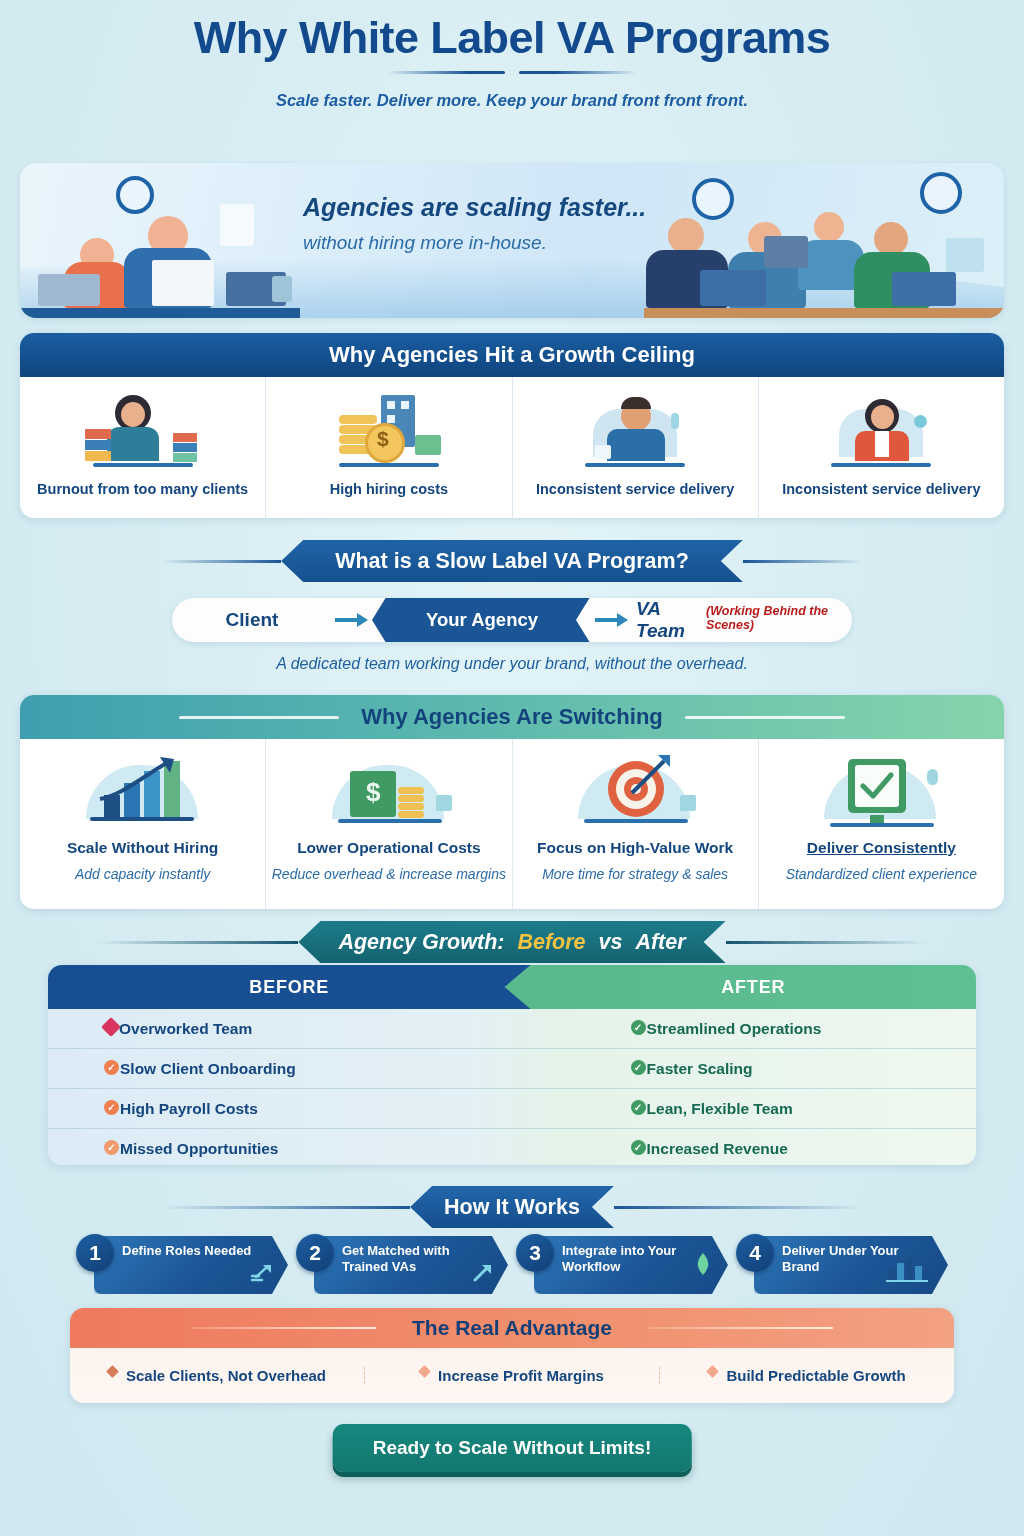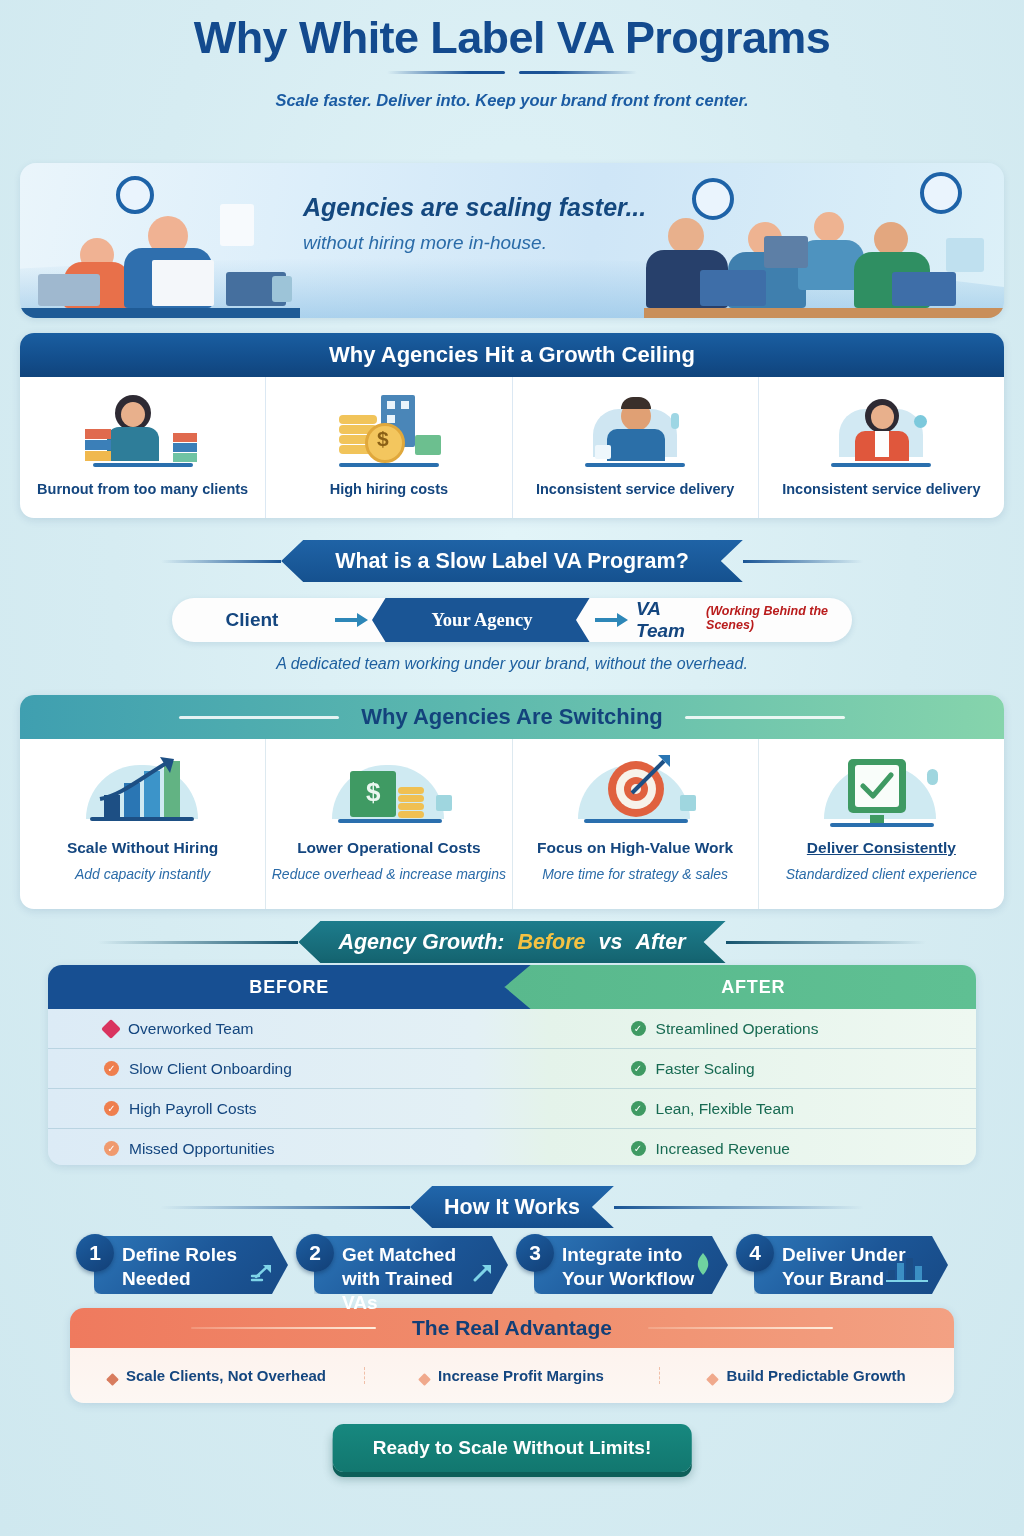--- a/index.html
+++ b/index.html
@@ -73,21 +73,20 @@
     position:absolute;left:172px;top:598px;width:680px;height:44px;border-radius:22px;
     background:#fdfdfd;box-shadow:0 2px 6px rgba(20,70,120,.12);
     display:flex;align-items:center;overflow:hidden;
   }
   .flow .cli{width:160px;text-align:center;font-size:19px;font-weight:bold;color:#14467f;}
   .arw{width:40px;display:flex;align-items:center;justify-content:center;}
   .arw svg{display:block;}
   .flow .agency{
     width:220px;height:52px;background:#1a5595;display:flex;align-items:center;justify-content:center;
     clip-path:polygon(16px 0,100% 0,calc(100% - 16px) 50%,100% 100%,16px 100%,0 50%);
-    font-family:Liberation Serif, serif;
   }
   .flow .agency span{color:#fff;font-size:18.5px;font-weight:bold;}
   .flow .vateam{flex:1;display:flex;align-items:baseline;padding-left:4px;}
   .flow .vateam .b{font-size:19px;font-weight:bold;font-style:italic;color:#14467f;}
   .flow .vateam .s{font-size:12.5px;font-style:italic;font-weight:bold;color:#b91c1c;margin-left:4px;}
   .flow-note{position:absolute;left:0;top:655px;width:100%;text-align:center;
     font-size:16px;font-style:italic;color:#1d5f9f;}
 
   
   .bar-teal{height:44px;
@@ -113,52 +112,52 @@
        clip-path:polygon(0 0,100% 0,calc(100% - 26px) 50%,100% 100%,0 100%);}
   .cmp-head .aft{flex:1;background:linear-gradient(90deg,#59b98d 0%,#5fc093 100%);
        display:flex;align-items:center;justify-content:center;margin-left:-26px;
        padding-left:26px;}
   .cmp-head span{color:#fff;font-size:18px;font-weight:bold;letter-spacing:.8px;}
   .cmp-body{height:156px;display:flex;position:relative;
        background:linear-gradient(90deg,#dcebf6 0%,#e3f0f5 46%,#e4f3ea 54%,#eef8f1 100%);}
   .cmp-rows{position:absolute;inset:0;}
   .crow{height:39px;display:flex;align-items:center;border-bottom:1px solid rgba(120,170,190,.35);}
   .crow:last-child{border-bottom:none;}
-  .ccell{display:flex;align-items:center;gap:10px;font-size:15.5px;font-weight:normal;}
+  .ccell{display:flex;gap:1px;font-size:15.5px;font-weight:bold;}
   .ccell.b{width:52%;padding-left:56px;color:#14467f;}
   .ccell.a{flex:1;padding-left:44px;color:#176a52;}
   .dot{width:15px;height:15px;border-radius:50%;flex:0 0 auto;display:flex;align-items:center;
        justify-content:center;font-size:10px;color:#fff;}
   .dia{width:14px;height:14px;flex:0 0 auto;transform:rotate(45deg);border-radius:2px;}
 
   
   .steps{position:absolute;left:76px;top:1232px;width:872px;height:62px;display:flex;gap:8px;}
   .step{position:relative;flex:1;height:62px;}
   .step .card{position:absolute;left:18px;top:4px;right:0;height:58px;
       background:linear-gradient(135deg,#2d76b8 0%,#1c5697 55%,#174a86 100%);
       clip-path:polygon(0 0,calc(100% - 16px) 0,100% 50%,calc(100% - 16px) 100%,0 100%);
       border-radius:7px 0 0 7px;box-shadow:0 2px 5px rgba(18,60,110,.3);}
   .step .num{position:absolute;left:0;top:2px;width:38px;height:38px;border-radius:50%;
       background:linear-gradient(145deg,#1d5fa3,#123f76);display:flex;align-items:center;
       justify-content:center;color:#fff;font-size:21px;font-weight:bold;z-index:3;
       box-shadow:0 2px 4px rgba(10,40,80,.4);}
-  .step .lbl{position:absolute;left:46px;top:11px;right:26px;color:#fff;font-size:19px;
+  .step .lbl{position:absolute;left:46px;top:11px;right:26px;color:#fff;font-size:13px;
       font-weight:bold;line-height:1.25;z-index:2;}
   .step .ico{position:absolute;right:16px;bottom:7px;z-index:2;}
 
   
   .adv{position:absolute;left:70px;top:1308px;width:884px;height:95px;border-radius:14px;
       overflow:hidden;box-shadow:0 2px 8px rgba(20,70,120,.13);}
   .adv-head{height:40px;background:linear-gradient(90deg,#ef7a5e 0%,#f08f6e 55%,#f3a183 100%);
       display:flex;align-items:center;justify-content:center;gap:36px;}
   .adv-head .t{font-size:21px;font-weight:bold;color:#123f77;}
   .adv-head .wr{height:2.5px;width:185px;background:linear-gradient(90deg,rgba(255,240,220,.2),#ffeedd);border-radius:2px;}
   .adv-body{height:55px;display:flex;align-items:center;
       background:linear-gradient(180deg,#fdf3ee 0%,#fdf7f3 100%);}
-  .adv-item{flex:1;display:flex;align-items:flex-end;justify-content:center;gap:9px;
+  .adv-item{flex:1;display:flex;align-items:flex-start;justify-content:center;gap:9px;
       border-right:1px dashed #f0bfa8;font-size:15px;font-weight:bold;color:#14467f;}
   .adv-item:last-child{border-right:none;}
   .adv-item .d{width:9px;height:9px;transform:rotate(45deg);border-radius:1px;flex:0 0 auto;}
 
   
   .cta{position:absolute;left:50%;transform:translateX(-50%);top:1424px;
       padding:13px 40px;border-radius:11px;
       background:linear-gradient(180deg,#17887f 0%,#12776f 100%);
       color:#fff;font-size:19px;font-weight:bold;
       box-shadow:0 5px 0 #0d5f59,0 7px 10px rgba(10,70,70,.3);}
@@ -167,21 +166,21 @@
 <body>
 
 <div class="page">
 
   <div class="hdr">
     <h1>Why White Label VA Programs</h1>
     <div class="sub-wrap">
       <div class="sub-rule"></div>
       <div class="sub-rule r"></div>
     </div>
-    <div class="tagline">Scale faster. Deliver into. Keep your brand front front center.</div>
+    <div class="tagline">Scale faster. Deliver more. Keep your brand front front front.</div>
   </div>
 
   <div class="hero">
     <div class="hero-wave"></div>
 
     <div>
       <div class="deskline" style="bottom:0;background:#1f5b96;height:10px;width:280px;left:0;position:absolute;"></div>
       <div class="head" style="left:60px;bottom:46px;width:34px;height:34px;background:#f0b293;"></div>
       <div class="body" style="left:44px;bottom:10px;width:66px;height:46px;background:#e8704a;"></div>
       <div class="head" style="left:128px;bottom:62px;width:40px;height:40px;background:#f0b293;"></div>

